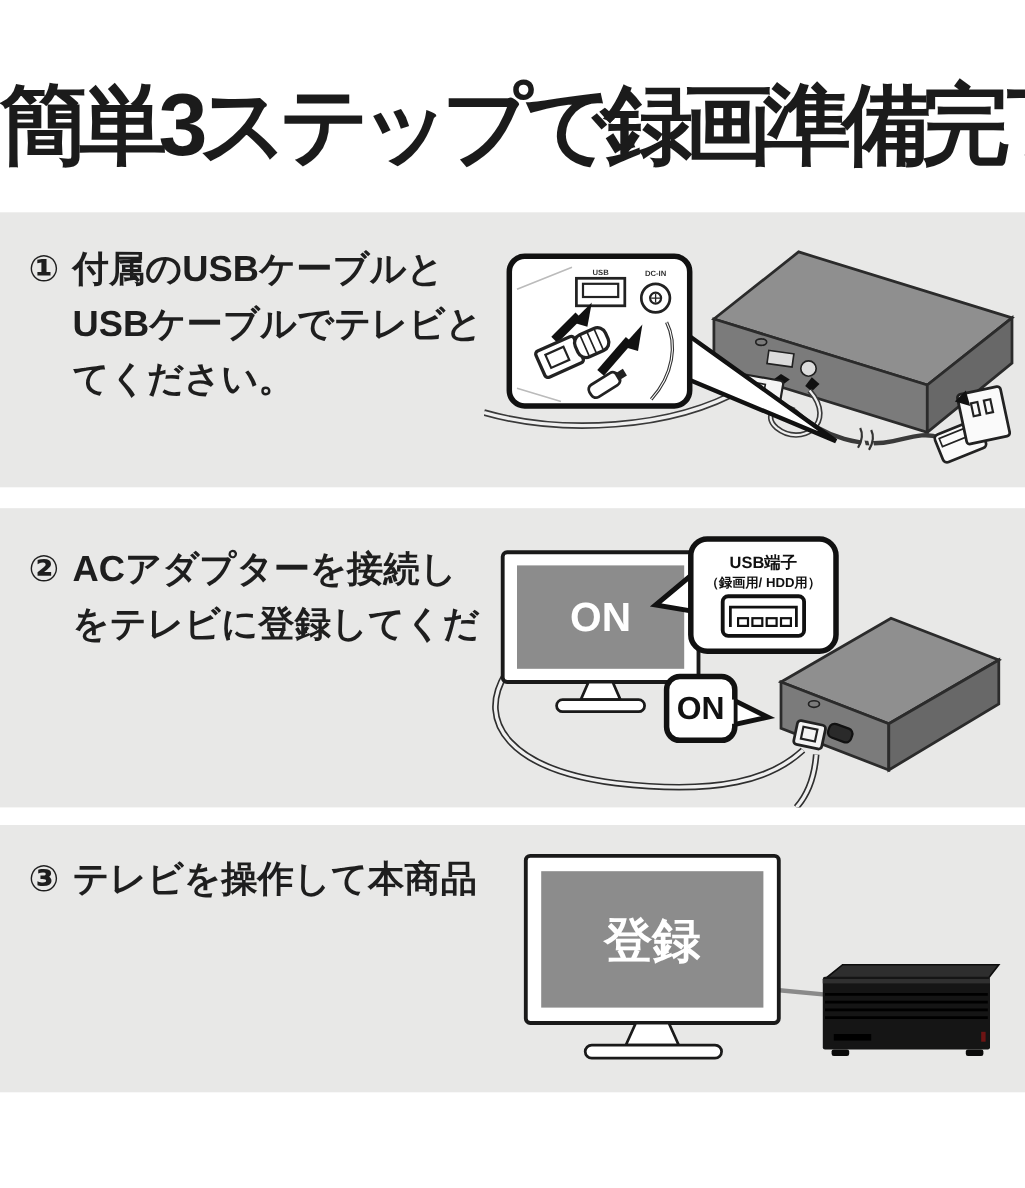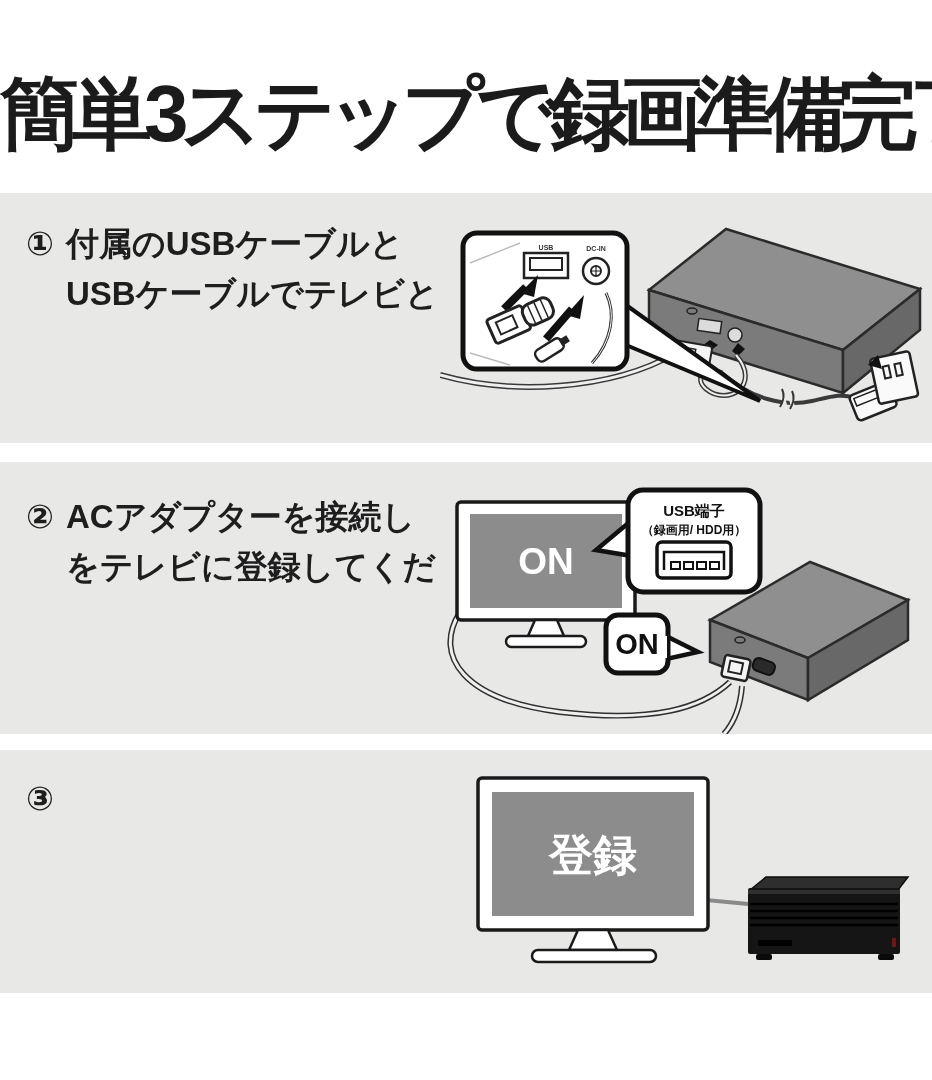--- a/index.html
+++ b/index.html
@@ -36,20 +36,21 @@
 </head>
 <body>
 
 <div class="title">簡単3ステップで録画準備完了</div>
 
 <div class="panel panel1 p1">
   <div class="step-text">
     <span class="step-num">①</span>
     <div>付属のUSBケーブルと</div>
     <div>USBケーブルでテレビと</div>
+    <div>てください。</div>
   </div>
 
   <svg class="illus" width="492" height="250" viewBox="0 0 492 250">
 
     <g>
       <path d="M 0,182 C 70,202 170,198 236,160" fill="none" stroke="#3a3a3a" stroke-width="6"></path>
       <path d="M 0,182 C 70,202 170,198 236,160" fill="none" stroke="#efefef" stroke-width="3"></path>
     </g>
 
     <g>
@@ -190,20 +191,21 @@
       <rect x="166" y="153" width="62" height="58" rx="12" fill="#ffffff" stroke="#111" stroke-width="5"></rect>
       <rect x="221" y="174" width="6" height="22" fill="#fff"></rect>
       <text x="197" y="192" font-size="29" font-weight="bold" fill="#111" text-anchor="middle">ON</text>
     </g>
   </svg>
 </div>
 
 <div class="panel panel3 p3">
   <div class="step-text">
     <span class="step-num">③</span>
+    <div>テレビを操作して本商品</div>
   </div>
 
   <svg class="illus" width="492" height="243" viewBox="0 0 492 243">
 
     <path d="M 266,150 L 330,156" stroke="#8a8a8a" stroke-width="4" fill="none"></path>
 
     <g>
       <rect x="38" y="28" width="230" height="152" rx="4" fill="#ffffff" stroke="#1a1a1a" stroke-width="3.5"></rect>
       <rect x="52" y="42" width="202" height="124" fill="#8c8c8c"></rect>
       <text x="153" y="120" font-size="44" font-weight="bold" fill="#ffffff" text-anchor="middle">登録</text>

